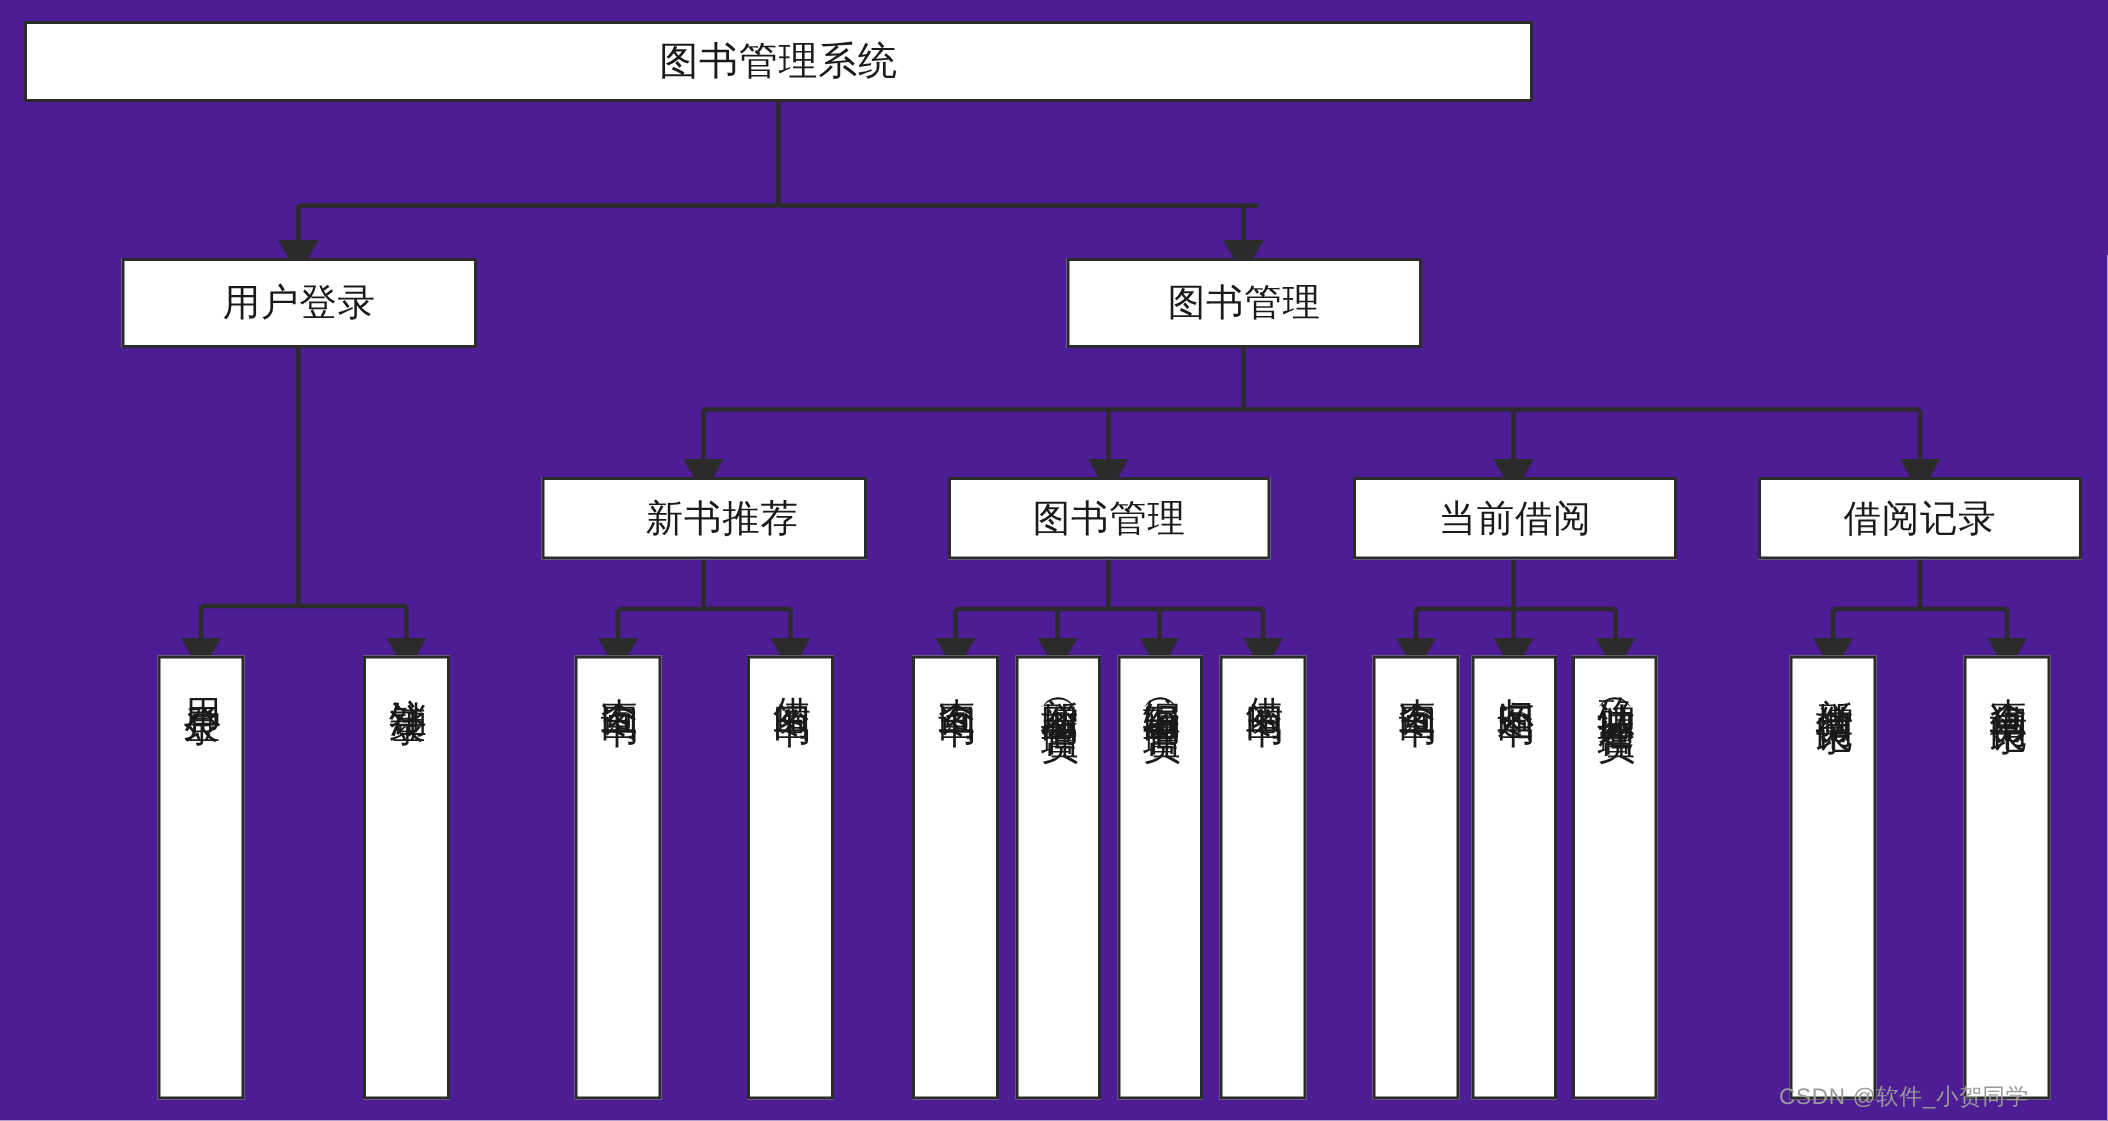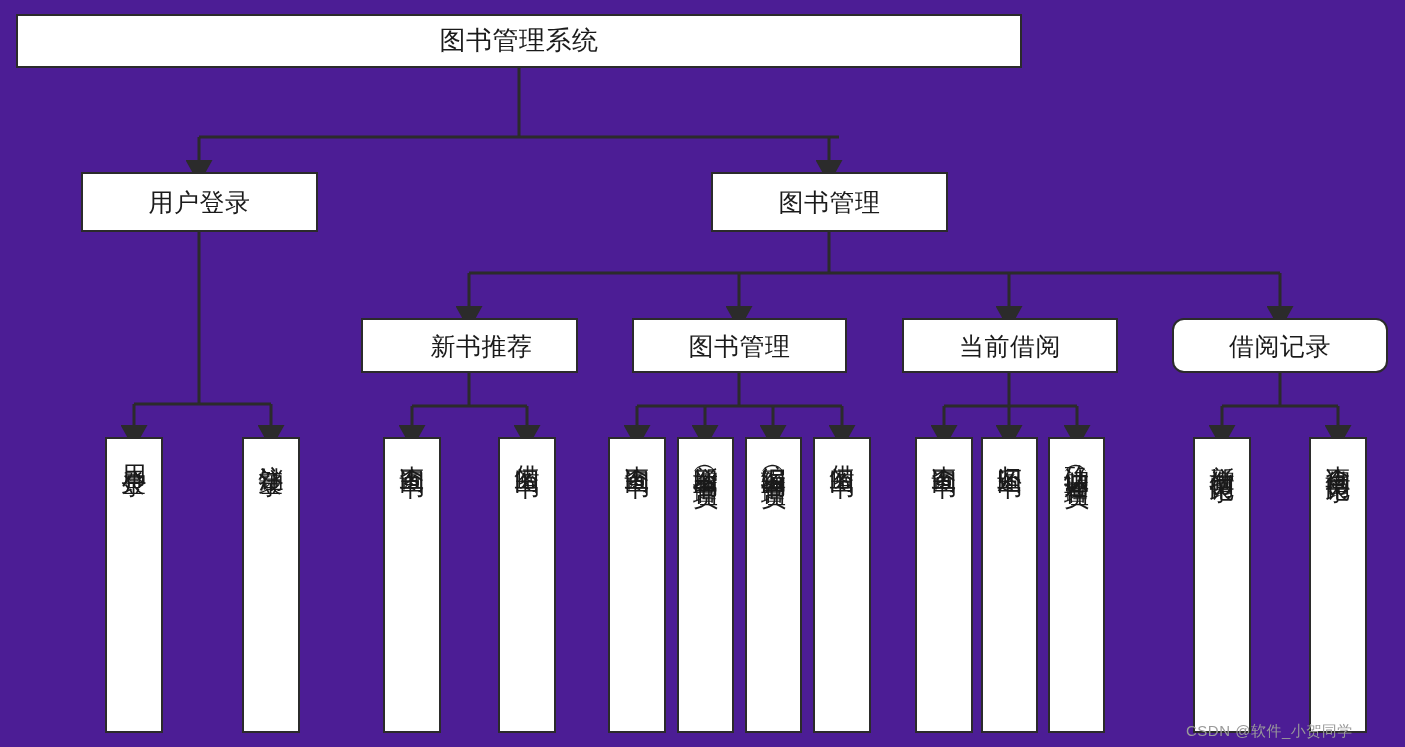--- a/index.html
+++ b/index.html
@@ -141,21 +141,21 @@
   </div>
 
   <div class="node horiz" style="left:632px; top:318px; width:215px; height:55px;">
     <span class="label">图书管理</span>
   </div>
 
   <div class="node horiz" style="left:902px; top:318px; width:216px; height:55px;">
     <span class="label">当前借阅</span>
   </div>
 
-  <div class="node horiz" style="left:1172px; top:318px; width:216px; height:55px;border-radius:12px;">
+  <div class="node horiz" style="left:1172px; top:318px; width:216px; height:55px;">
     <span class="label">借阅记录</span>
   </div>
 
   <div class="node leaf" style="left:105px; top:437px; width:58px; height:296px;">
     <span class="label">用户登录</span>
   </div>
 
   <div class="node leaf" style="left:242px; top:437px; width:58px; height:296px;">
     <span class="label">注销登录</span>
   </div>

